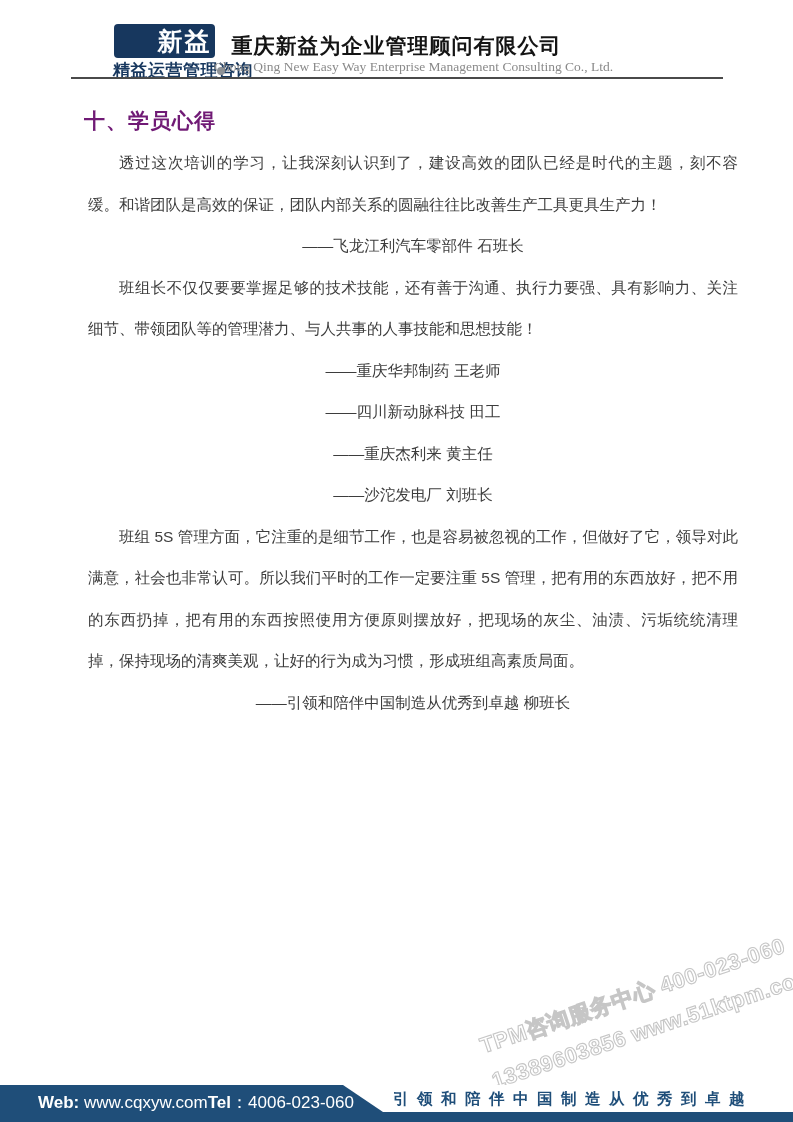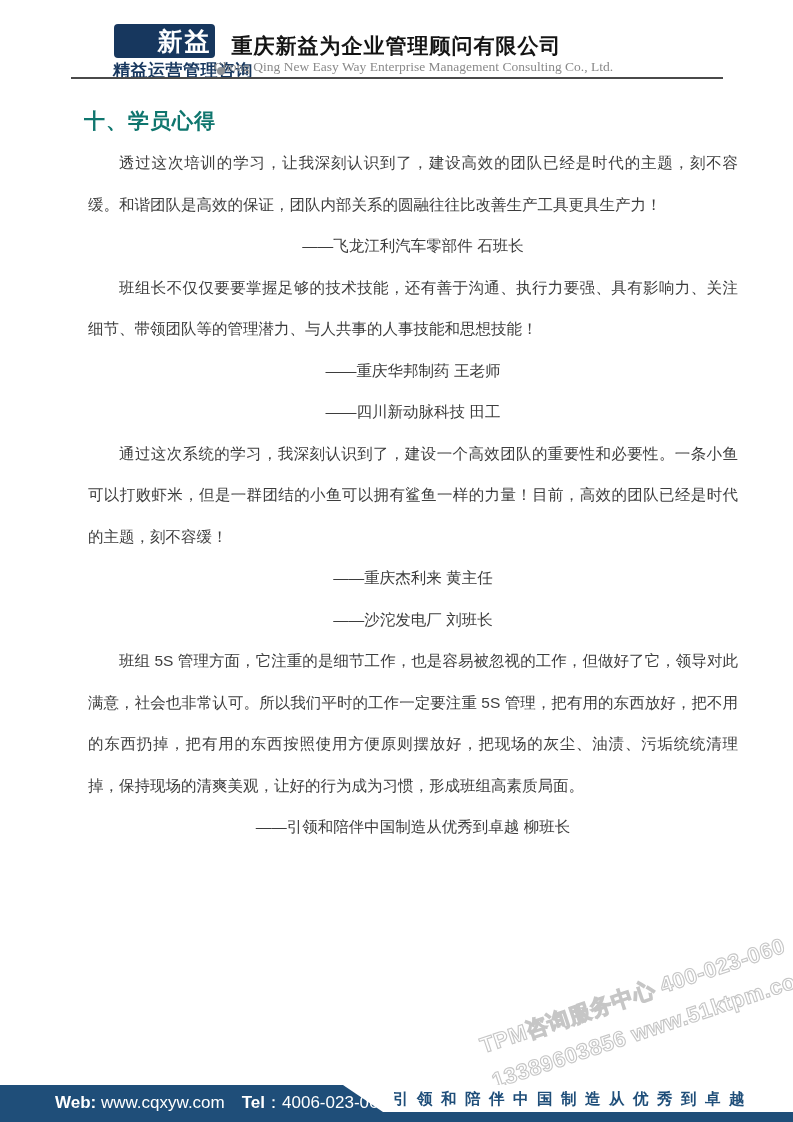--- a/index.html
+++ b/index.html
@@ -36,21 +36,21 @@
     font-family:"Liberation Serif", serif; font-size:13.5px; color:#8a8a8a;
   }
   .header-rule {
     position:absolute; left:71px; top:77px; width:652px; height:1px;
     border-top:1px solid #4a4a4a; border-bottom:1px solid #4a4a4a;
   }
 
   
   .section-title {
     position:absolute; left:84px; top:107px;
-    font-size:21px; font-weight:bold; color:#0f766e; letter-spacing:1px;
+    font-size:21px; font-weight:bold; color:#701a75; letter-spacing:1px;
   }
 
   
   .body-text {
     position:absolute; left:88px; top:142px; width:650px;
     color:#3d3d3d; font-size:15.5px;
   }
   .para {
     text-align:justify; text-indent:31px; line-height:41.5px; font-weight:400;
   }
@@ -74,21 +74,21 @@
     font-family:Liberation Mono, monospace; font-size:13px; color:#4c1d95;margin-top:25px;
   }
   .footer-bar {
     position:absolute; left:0; bottom:0; width:793px; height:37px;
     background:#1f4e79;
   }
   .footer-left {
     position:absolute; left:38px; bottom:8px; color:#ffffff;
     font-size:17px; white-space:nowrap;
   }
-  .footer-left .b { font-weight:bold;margin-left:17px; }
+  .footer-left .b { font-weight:bold; }
   .footer-notch {
     position:absolute; right:0; bottom:10px; width:450px; height:27px;
     background:#ffffff;
     -webkit-clip-path:polygon(0 0, 100% 0, 100% 100%, 40px 100%);
     clip-path:polygon(0 0, 100% 0, 100% 100%, 40px 100%);
   }
   .footer-slogan {
     position:absolute; right:40px; bottom:12px;
     color:#1f4e79; font-weight:bold; font-size:15.5px;
     letter-spacing:8.5px; white-space:nowrap;margin-top:37px;
@@ -112,21 +112,20 @@
 
   <div class="body-text">
     <p class="para">透过这次培训的学习，让我深刻认识到了，建设高效的团队已经是时代的主题，刻不容缓。和谐团队是高效的保证，团队内部关系的圆融往往比改善生产工具更具生产力！</p>
     <p class="attr">——飞龙江利汽车零部件 石班长</p>
 
     <p class="para">班组长不仅仅要要掌握足够的技术技能，还有善于沟通、执行力要强、具有影响力、关注细节、带领团队等的管理潜力、与人共事的人事技能和思想技能！</p>
     <p class="attr">——重庆华邦制药 王老师</p>
 
     <p class="attr">——四川新动脉科技 田工</p>
 
-    <p class="para">通过这次系统的学习，我深刻认识到了，建设一个高效团队的重要性和必要性。一条小鱼可以打败虾米，但是一群团结的小鱼可以拥有鲨鱼一样的力量！目前，高效的团队已经是时代的主题，刻不容缓！</p>
     <p class="attr">——重庆杰利来 黄主任</p>
 
     <p class="attr">——沙沱发电厂 刘班长</p>
 
     <p class="para">班组 5S 管理方面，它注重的是细节工作，也是容易被忽视的工作，但做好了它，领导对此满意，社会也非常认可。所以我们平时的工作一定要注重 5S 管理，把有用的东西放好，把不用的东西扔掉，把有用的东西按照使用方便原则摆放好，把现场的灰尘、油渍、污垢统统清理掉，保持现场的清爽美观，让好的行为成为习惯，形成班组高素质局面。</p>
     <p class="attr">——引领和陪伴中国制造从优秀到卓越 柳班长</p>
   </div>
 
   <div class="watermark">
     <div>TPM咨询服务中心 400-023-060</div>

